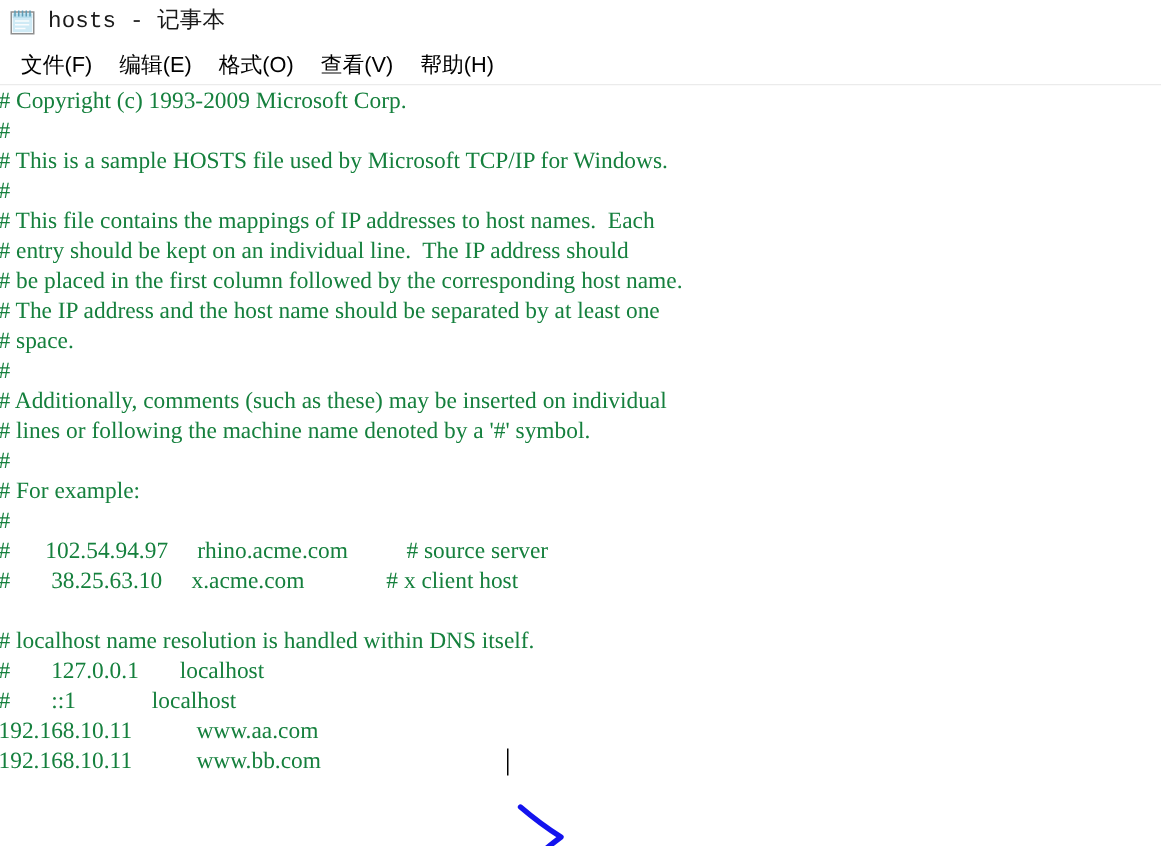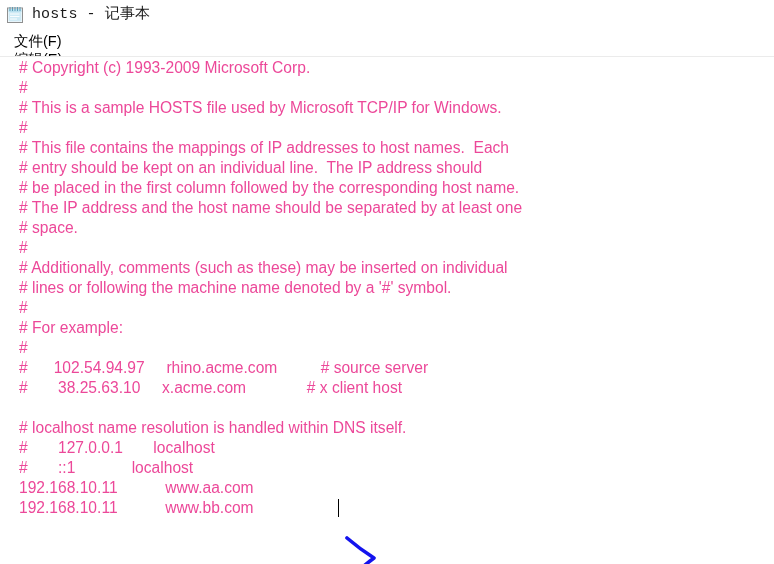--- a/index.html
+++ b/index.html
@@ -52,24 +52,24 @@
     line-height: 1;
   }
 
   
   #menu-bar {
     position: absolute;
     left: 0; top: 33px;
     width: 774px;
     height: 23px;
     display: flex;
+    align-items: center;
     padding-left: 5px;
     box-sizing: border-box;
     background: #ffffff;
-    flex-direction: column;
   }
   .menu-item {
     font-family: "Liberation Sans", sans-serif;
     font-size: 14.5px;
     color: #000000;
     padding: 1px 9px 2px 9px;
     white-space: nowrap;
     cursor: default;
     line-height: 1;
   }
@@ -89,28 +89,27 @@
     width: 774px;
     height: 507px;
     background: #ffffff;
     overflow: hidden;
   }
   #text-content {
     position: absolute;
     left: -1px;
     top: 1px;
     margin: 0;
-    font-family: Liberation Sans, sans-serif;
+    font-family: Liberation Serif, serif;
     font-size: 15.6px;
     line-height: 20px;
-    color: #ec4899;
+    color: #15803d;
     white-space: pre;
     letter-spacing: 0px;
     tab-size: 8;
-    padding-left: 20px;
   }
 
   
   #text-caret {
     position: absolute;
     left: 338px;
     top: 442px;
     width: 1.4px;
     height: 18px;
     background: #000000;

